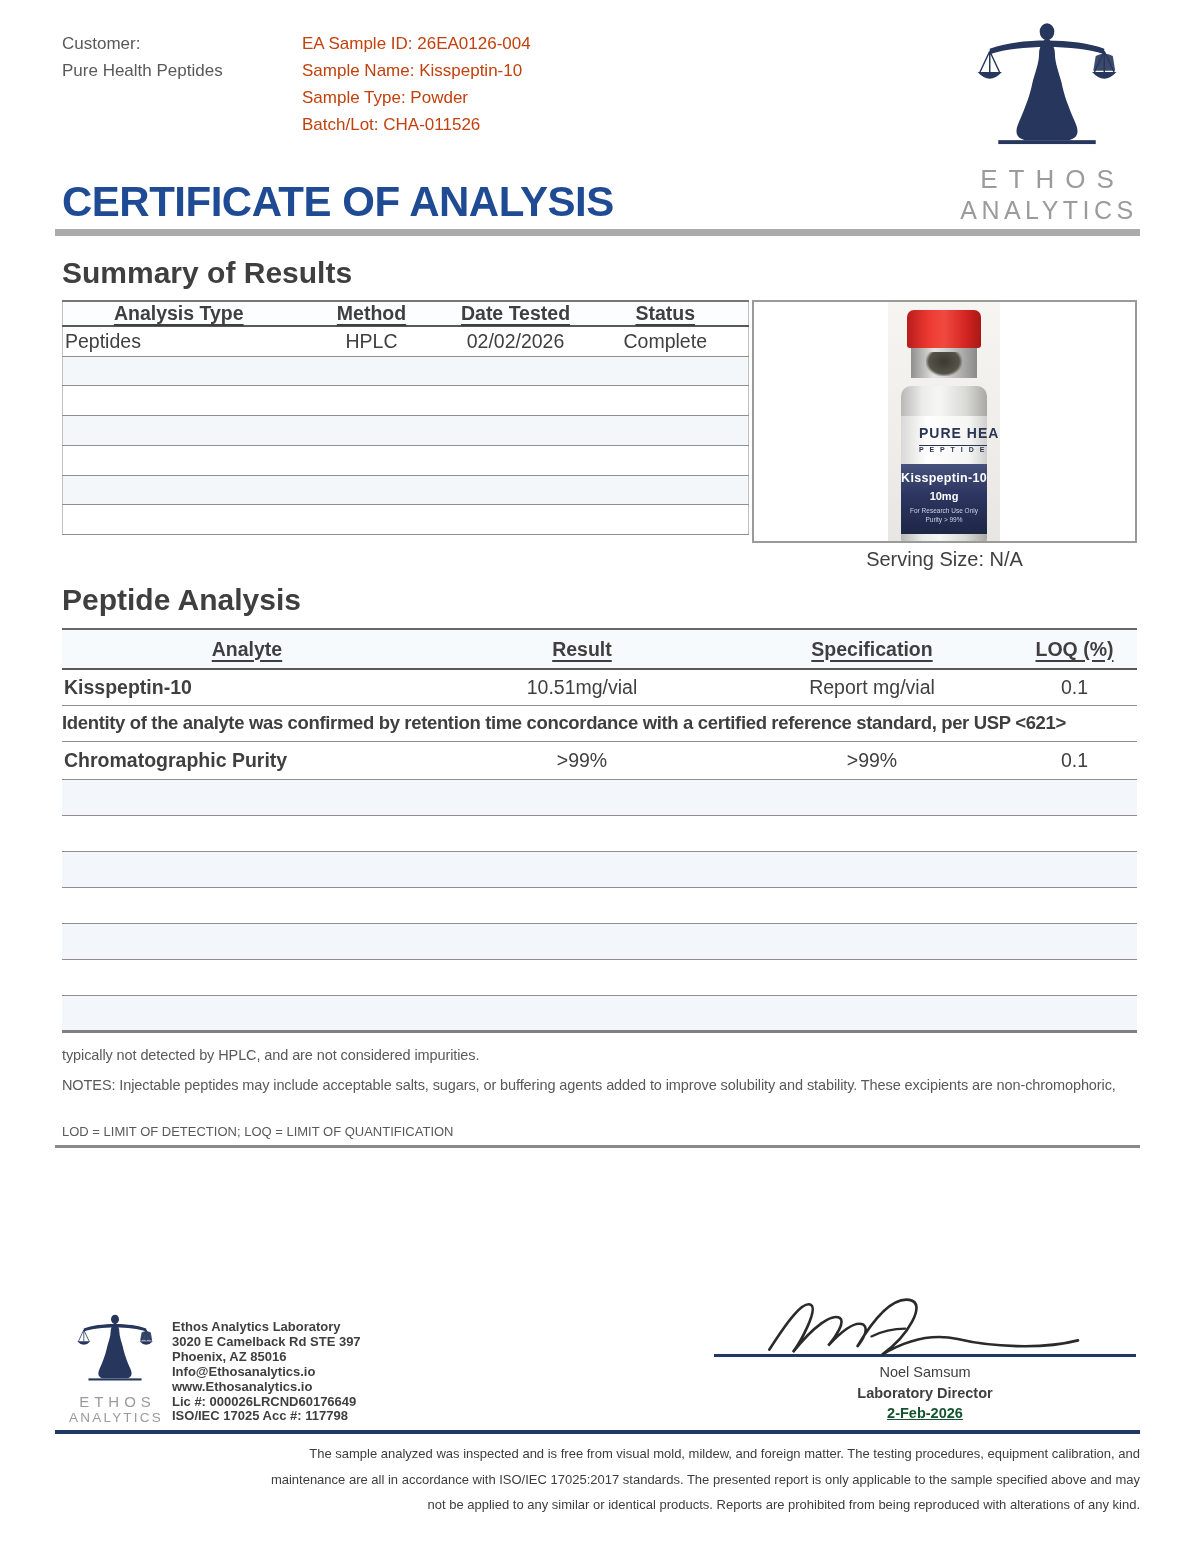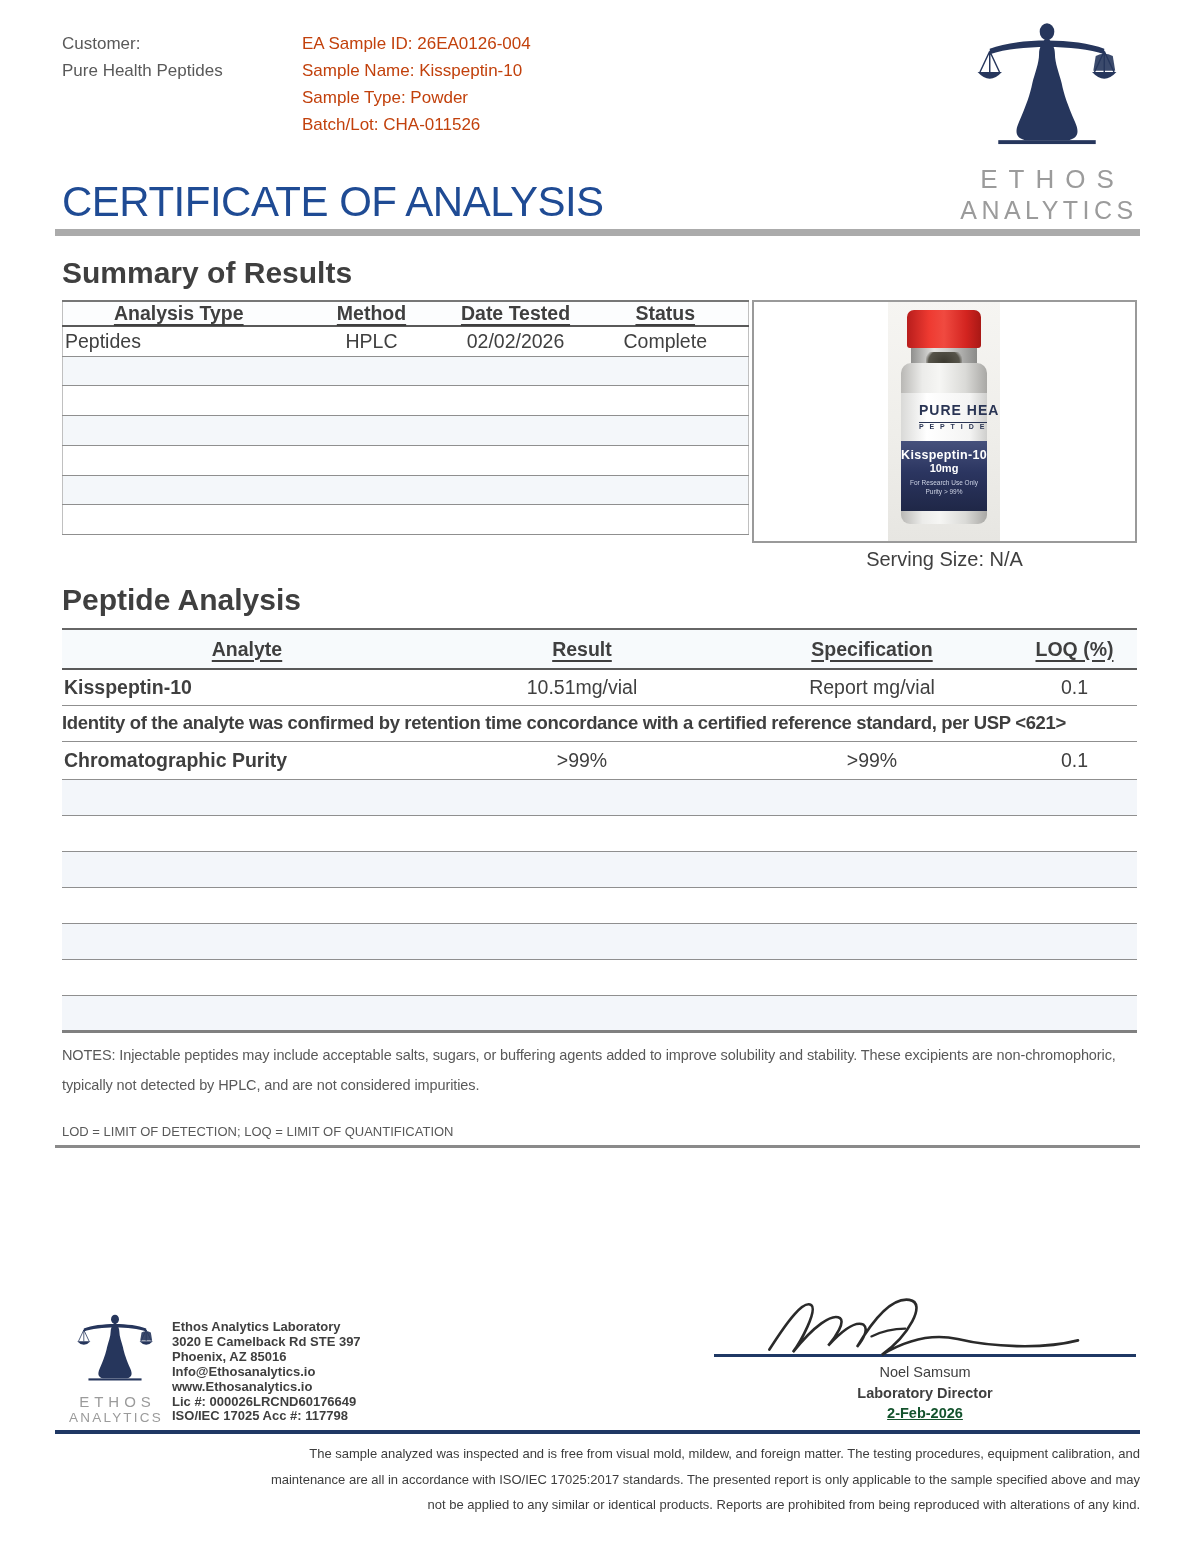--- a/index.html
+++ b/index.html
@@ -10,21 +10,21 @@
   
   .customer-block { position:absolute; left:62px; top:30px; font-size:17px; color:#595959; line-height:27px; }
   .sample-block { position:absolute; left:302px; top:30px; font-size:17px; color:#c2410c; line-height:27px; }
 
   .logo-top { position:absolute; left:952px; top:22px; width:190px; text-align:center; }
   .logo-word1 { font-size:26px; color:#9b9b9b; letter-spacing:11px; margin-top:4px; padding-left:11px; }
   .logo-word2 { font-size:25px; color:#9b9b9b; letter-spacing:4.5px; padding-left:4px; margin-top:1px; }
   .logo-bottom .logo-word1 { font-size:15px; letter-spacing:5px; padding-left:5px; margin-top:2px; }
   .logo-bottom .logo-word2 { font-size:13.5px; letter-spacing:2.2px; padding-left:2px; margin-top:0; }
 
-  .doc-title { position:absolute; left:62px; top:178px; font-size:42px; font-weight:normal; color:#1F4B94; letter-spacing:-0.5px; }
+  .doc-title { position:absolute; left:62px; top:178px; font-size:42px; font-weight:bold; color:#1F4B94; letter-spacing:-0.5px; }
   .title-bar { position:absolute; left:55px; top:229px; width:1085px; height:7px; background:#ababab; }
 
   .section-heading { font-size:30px; font-weight:bold; color:#3f3f3f; }
   .h-summary { position:absolute; left:62px; top:256px; }
   .h-peptide { position:absolute; left:62px; top:583px; }
 
   
   table { border-collapse:collapse; table-layout:fixed; }
   .summary-table { position:absolute; left:62px; top:300px; width:686px;
                    border-left:1px solid #c0c0c0; border-right:1px solid #c0c0c0; }
@@ -36,28 +36,28 @@
   .summary-table tr.empty td { height:29.8px; }
   .summary-table tr.stripe td { background:#f4f7fa; }
 
   
   .vial-box { position:absolute; left:752px; top:300px; width:385px; height:243px; border:2px solid #9a9a9a; background:#fff; }
   .vial-photo { position:absolute; left:134px; top:0px; width:112px; height:239px;
                 background:linear-gradient(180deg,#f6f5f2 0%,#efeeea 55%,#e7e6e2 100%); overflow:hidden; }
   .vial-cap { position:absolute; left:19px; top:8px; width:74px; height:38px; background:linear-gradient(90deg,#b81d1c,#ee3a31 30%,#f04a40 50%,#d32420 80%,#a81815); border-radius:7px 7px 3px 3px; }
   .vial-collar { position:absolute; left:23px; top:46px; width:66px; height:30px; background:linear-gradient(90deg,#8f8f8d,#e4e4e2 35%,#cfcfcd 55%,#8a8a88); }
   .vial-stopper { position:absolute; left:38px; top:50px; width:36px; height:24px; background:radial-gradient(ellipse at 50% 40%, #3c3a30 0%, #56544a 60%, transparent 75%); }
-  .vial-body { position:absolute; left:13px; top:61px; width:86px; height:161px; background:linear-gradient(90deg,#b9b8b5,#ececea 25%,#f6f6f4 45%,#dadad7 75%,#a9a8a5); border-radius:10px 10px 9px 9px; }
+  .vial-body { position:absolute; left:13px; top:84px; width:86px; height:161px; background:linear-gradient(90deg,#b9b8b5,#ececea 25%,#f6f6f4 45%,#dadad7 75%,#a9a8a5); border-radius:10px 10px 9px 9px; }
   .vial-label-white { position:absolute; left:0; top:30px; width:100%; height:48px; background:linear-gradient(90deg,#d9d9d7,#ffffff 30%,#f4f4f3 80%,#cfcfcd); padding-top:9px; }
   .vial-brand { font-size:14px; font-weight:bold; color:#2a3554; letter-spacing:1px; white-space:nowrap; padding-left:18px; }
   .vial-brand-sub { font-size:7px; font-weight:bold; color:#2a3554; letter-spacing:2px; white-space:nowrap; text-align:right; padding-right:4px; margin-top:4px; border-top:1px solid #2a3554; margin-left:18px; }
   .vial-label-navy { position:absolute; left:0; top:78px; width:100%; height:70px; text-align:center; color:#fff;
                      background:linear-gradient(180deg,#46517c 0%,#2b3560 45%,#1f2747 100%); padding-top:7px; }
   .vial-product { font-size:12.5px; font-weight:bold; white-space:nowrap; letter-spacing:0.3px; }
-  .vial-dose { font-size:11px; font-weight:bold; }
+  .vial-dose { font-size:11px; font-weight:bold; margin-top:5px; }
   .vial-small { font-size:6.5px; color:#cdd3e4; margin-top:5px; white-space:nowrap; }
   .vial-small2 { font-size:6.5px; color:#cdd3e4; margin-top:2px; white-space:nowrap; }
   .serving-size { position:absolute; left:752px; top:548px; width:385px; text-align:center; font-size:20px; color:#3f3f3f; }
 
   
   .pa-table { position:absolute; left:62px; top:628px; width:1075px; }
   .pa-table th { height:40px; font-size:19.5px; font-weight:bold; color:#3f3f3f; text-align:center;
                  border-top:2px solid #666; border-bottom:2px solid #595959; background:#f7fafc; }
   .pa-table td { font-size:19.5px; color:#404040; text-align:center; border-bottom:1.8px solid #8f8f8f; }
   .pa-row1 td { height:36px; }
@@ -248,22 +248,22 @@
       <tr class="empty">
           <td colspan="4"></td>
         </tr>
       <tr class="empty stripe last">
           <td colspan="4"></td>
         </tr>
     </tbody>
   </table>
 
   <div class="notes">
+    <div>typically not detected by HPLC, and are not considered impurities.</div>
     <div>NOTES: Injectable peptides may include acceptable salts, sugars, or buffering agents added to improve solubility and stability. These excipients are non-chromophoric,</div>
-    <div>typically not detected by HPLC, and are not considered impurities.</div>
   </div>
   <div class="lod-line">LOD = LIMIT OF DETECTION; LOQ = LIMIT OF QUANTIFICATION</div>
   <div class="notes-divider"></div>
 
   <div class="logo-bottom">
     <svg width="80" height="73" viewBox="0 0 120 110">
         <use href="#justice-figure"></use>
       </svg>
     <div class="logo-word1">ETHOS</div>
     <div class="logo-word2">ANALYTICS</div>

